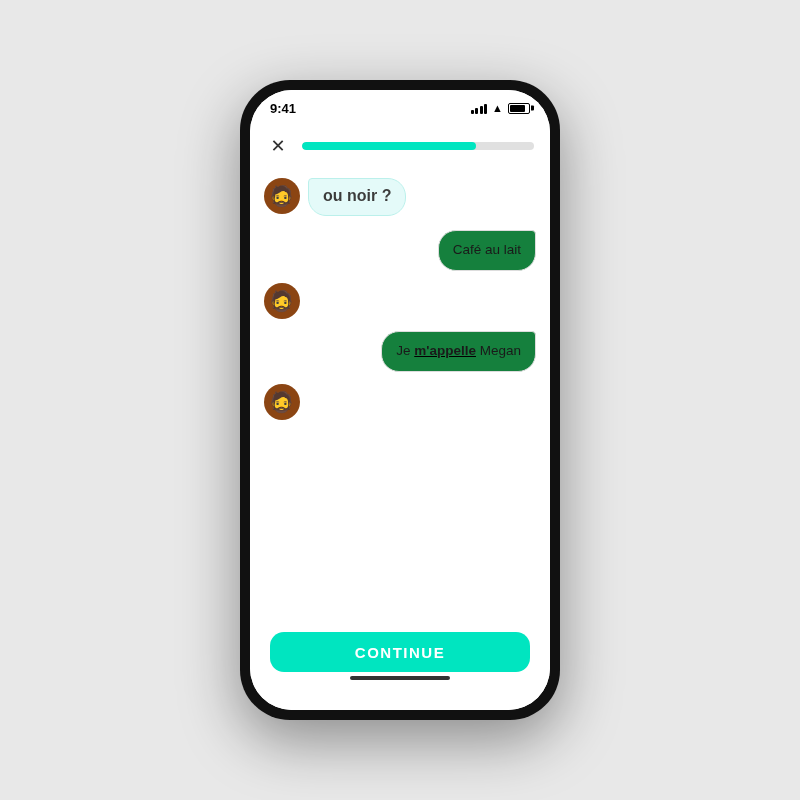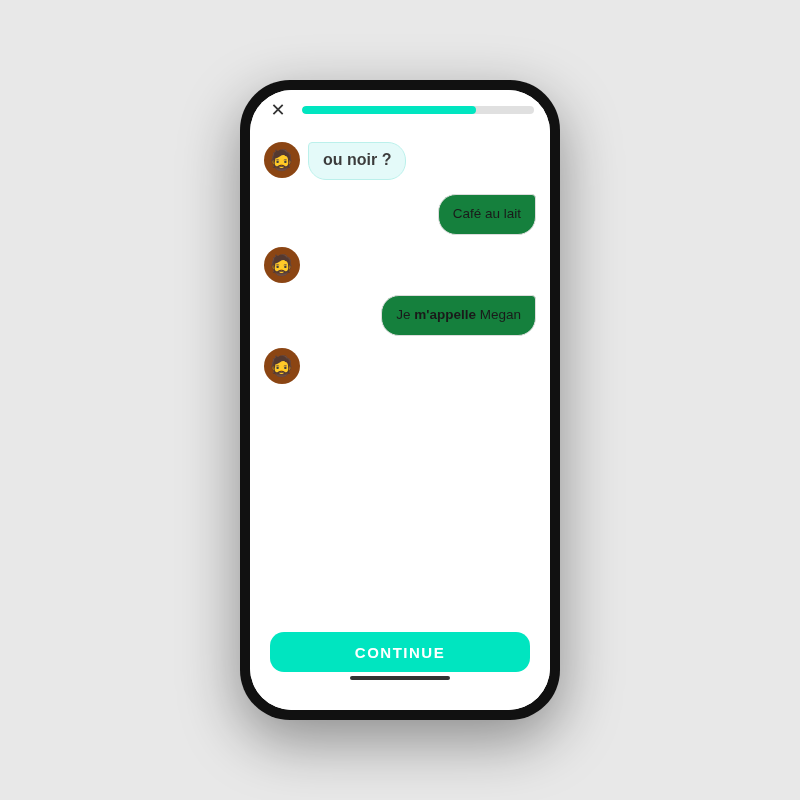--- a/index.html
+++ b/index.html
@@ -219,20 +219,21 @@
 
     
     .underline-dotted {
       text-decoration: underline;
       text-decoration-style: dotted;
       text-decoration-color: #999;
     }
 
     .bold-underline {
       font-weight: 700;
+      text-decoration: underline;
       text-decoration-color: #000;
     }
 
     
     .partial-bubble {
       align-self: flex-end;
       max-width: 200px;
       padding: 8px 14px 10px;
       border-radius: 18px;
       font-size: 16px;
@@ -279,20 +280,35 @@
       background: #333;
       border-radius: 2px;
     }
   </style>
 </head>
 <body>
 
 <div class="phone-outer">
   <div class="phone-inner">
 
+    <div class="status-bar">
+      <span class="status-time">9:41</span>
+      <div class="status-icons">
+        <div class="signal-bars">
+          <span></span>
+            <span></span>
+            <span></span>
+            <span></span>
+        </div>
+        <span class="wifi-icon">▲</span>
+        <div class="battery-icon">
+          <div class="battery-fill"></div>
+        </div>
+      </div>
+    </div>
 
     <div class="header">
       <div class="close-btn">
         <span class="close-x">✕</span>
       </div>
       <div class="progress-bar-bg">
         <div class="progress-bar-fill" style="width: 75%"></div>
       </div>
     </div>
 

